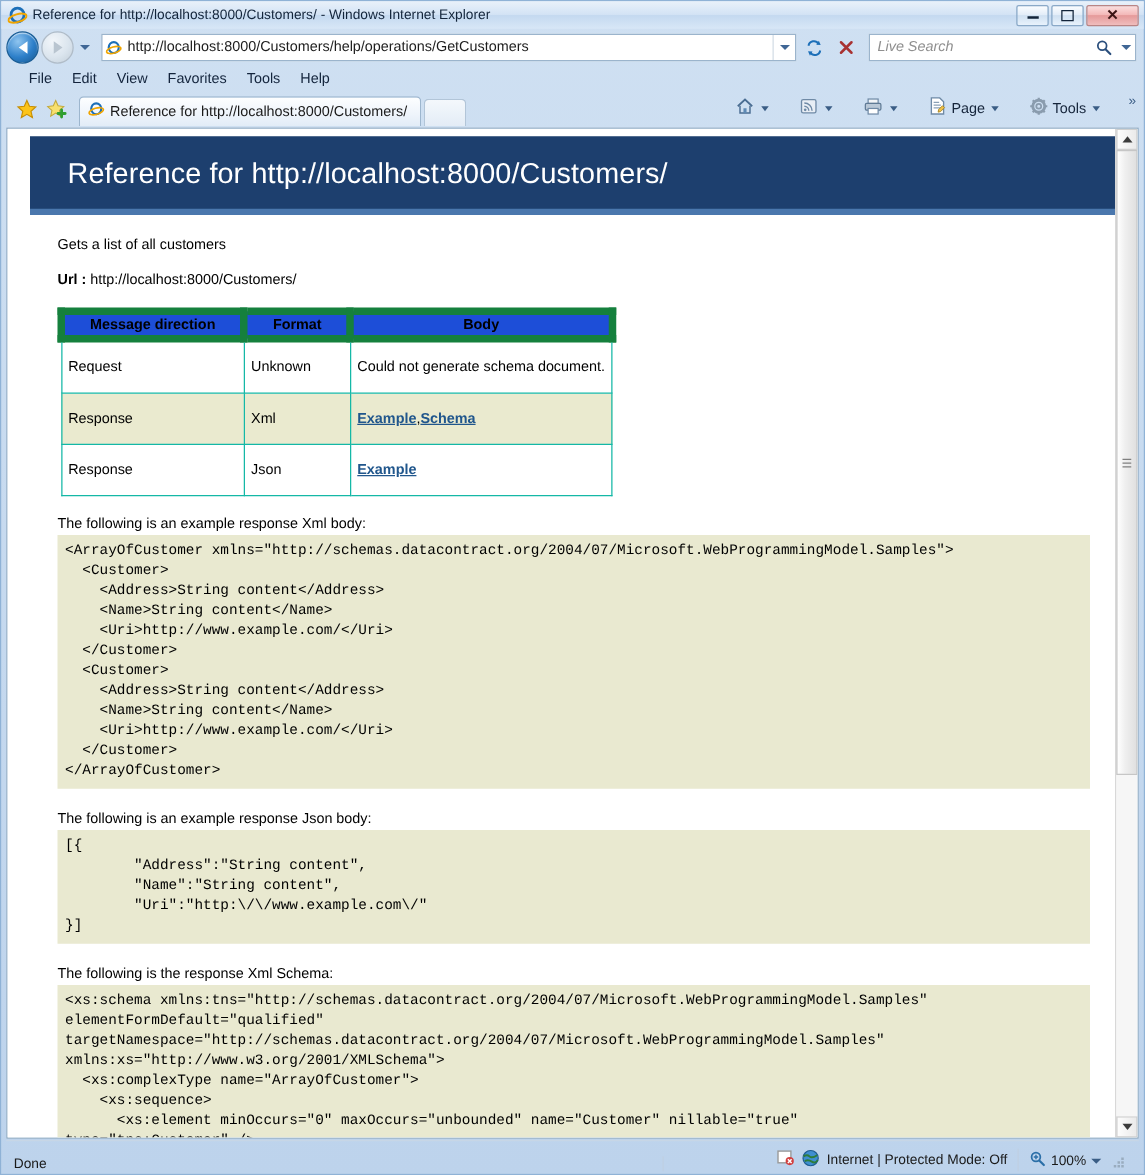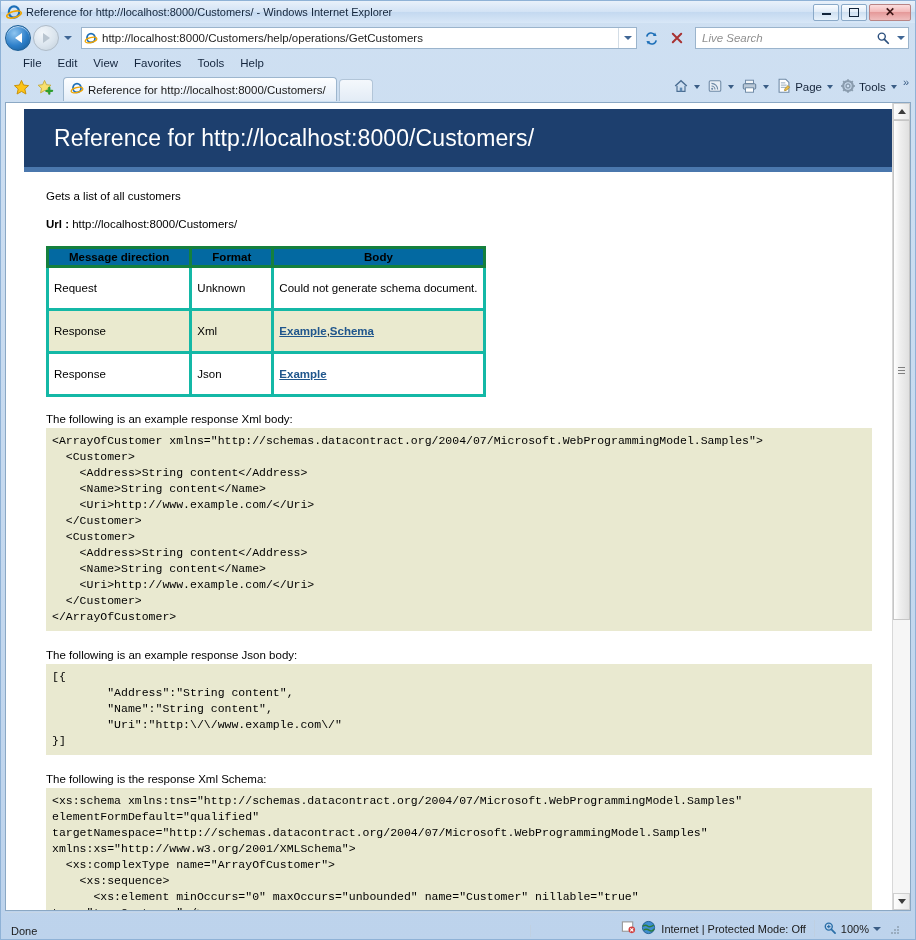--- a/index.html
+++ b/index.html
@@ -154,21 +154,21 @@
   }
   .tab-label { font-size:11.5px;color:#1a1a1a;white-space:nowrap;overflow:hidden;padding-left:4px;}
   .newtab {
     width: 34px; height: 22px;
     background: linear-gradient(to bottom, #f4f8fc 0%, #e3ecf6 100%);
     border: 1px solid #b2c5d8; border-bottom: none;
     border-radius: 4px 4px 0 0; margin-left: 2px; box-sizing:border-box;
   }
   .cmdbar {
     margin-left: auto; display: flex; align-items: center;
-    gap: 1px; padding-bottom: 3px;
+    gap: 18px; padding-bottom: 3px;
   }
   .cmdbtn {
     display:flex;align-items:center;gap:3px;
     padding: 2px 3px; font-size: 11.5px; color:#15243a; white-space:nowrap;
   }
   .cmd-caret {
     width:0;height:0;border-left:3.5px solid transparent;border-right:3.5px solid transparent;
     border-top:4px solid #3a5d85; margin-left:2px;
   }
   .chevrons { font-size:11px;color:#3a5d85; align-self:flex-start; padding:0 2px;}
@@ -207,29 +207,29 @@
   .body-area { padding: 18px 20px 10px 40px; }
   .para { font-size: 11.5px; color: #000; margin: 0 0 16px 0; }
   .para b { font-weight: bold; text-align: center; }
 
   table.msgtable {
     border-collapse: collapse;
     margin: 0 0 16px 0;
     font-size: 11.5px;
   }
   table.msgtable th {
-    background: #0369a1;
-    border: 3px solid #15803d;
+    background: #1d4ed8;
+    border: 6px solid #15803d;
     padding: 2px 20px;
     font-weight: bold; color: #000;
     text-align: center;
   }
   table.msgtable th.left { text-align: left; }
   table.msgtable td {
-    border: 3px solid #14b8a6;
+    border: 1px solid #14b8a6;
     padding: 14px 5px;
     color: #000; background: #ffffff;
   }
   table.msgtable tr.alt td { background: #eaeacf; }
   table.msgtable a { color: #20568c; font-weight: bold; text-decoration: underline; }
 
   .caption { font-size: 11.5px; color:#000; margin: 0 0 3px 0; }
   pre.code {
     background: #e9e9d0;
     margin: 0 0 18px 0;

